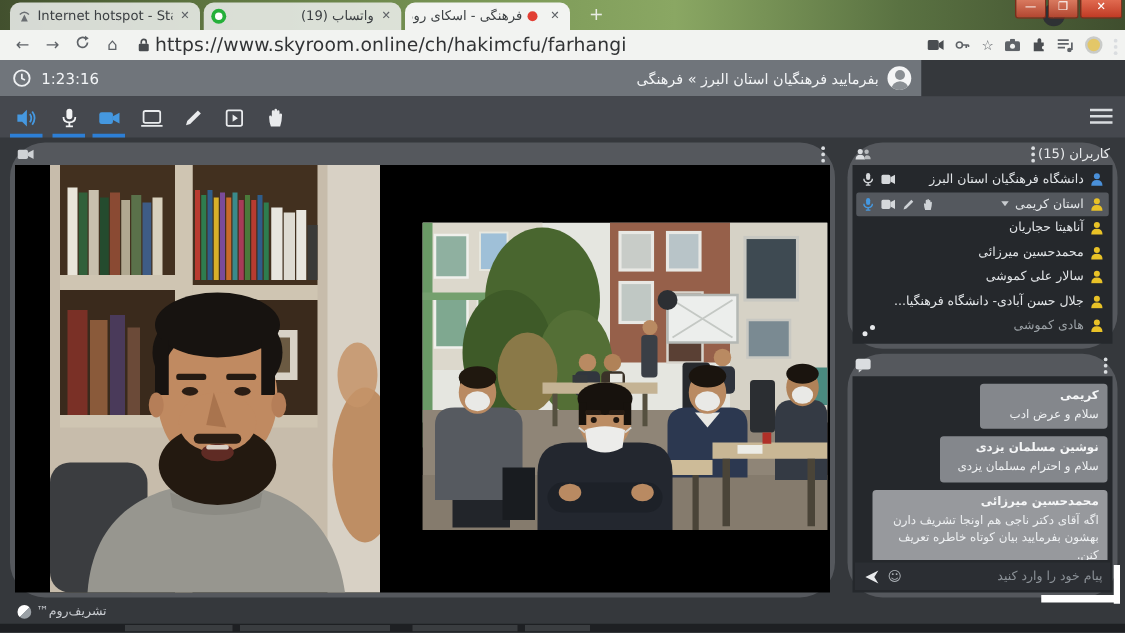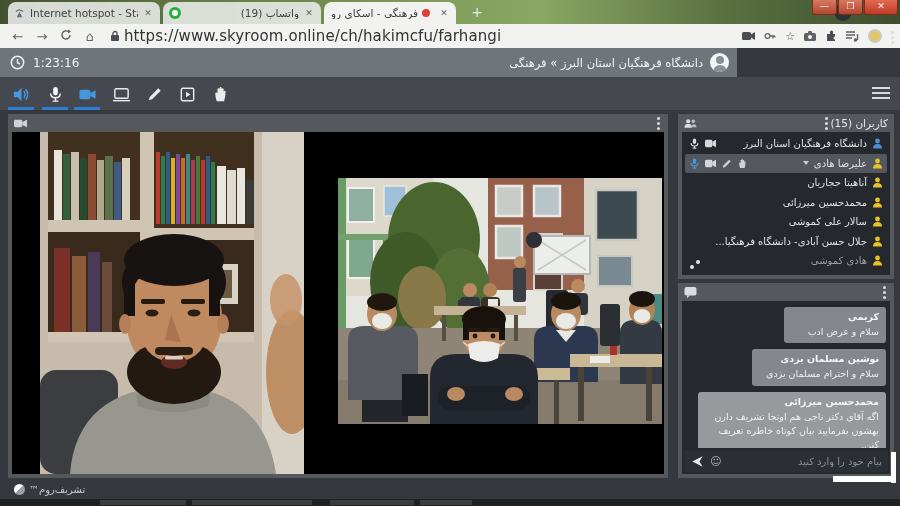--- a/index.html
+++ b/index.html
@@ -42,21 +42,21 @@
   .avatar-circ:after { content:""; position:absolute; left:2.5px; top:12px; width:14px; height:9px; border-radius:7px 7px 0 0; background:#8a8f94; }
 
   .toolbar { position:absolute; left:0; top:77px; width:900px; height:33px; background:#45484e; }
   .tbtn { position:absolute; top:5px; width:26px; height:25px; display:flex; align-items:center; justify-content:center; }
   .tbtn svg { width:19px; height:19px; }
   .underline { position:absolute; top:30px; height:3px; width:26px; background:#2d7fd6; }
   .hamburger { position:absolute; right:10px; top:10px; width:18px; }
   .hamburger i { display:block; height:2px; background:#d9dcdf; margin-bottom:3px; }
 
   
-  .panel { position:absolute; background:#55585d; }
+  .panel { position:absolute; background:#55585d;border-radius:28px; }
   .phead { position:relative; height:18px; }
   .phead svg { position:absolute; left:6px; top:3px; width:13px; height:13px; }
   .vdots { position:absolute; width:3px; height:3px; border-radius:50%; background:#dadde0; box-shadow:0 5px 0 #dadde0, 0 10px 0 #dadde0; top:3px; }
   .pbody { position:absolute; left:4px; right:4px; top:18px; bottom:4px; background:#25282c; overflow:hidden; }
 
   
   .video-panel { left:8px; top:114px; width:660px; height:364px; }
   .video-canvas { position:absolute; left:4px; right:4px; top:18px; bottom:4px; background:#000; }
   .vid { position:absolute; }
   .vid svg { width:100%; height:100%; display:block; }
@@ -193,21 +193,21 @@
     </div>
   </div>
 
   <div class="timerrow">
     <svg width="15" height="15" viewBox="0 0 15 15" style="margin-left:10px;">
       <circle cx="7.5" cy="7.5" r="6.2" stroke="#eef0f2" fill="none" stroke-width="1.5"></circle>
       <path d="M7.5 4 V7.8 L10 9" stroke="#eef0f2" fill="none" stroke-width="1.4"></path>
     </svg>
     <span class="timer-label">1:23:16</span>
     <div class="room-chip">
-      <span class="room-title" dir="rtl">دانشگاه فرهنگیان استان البرز » فرهنگی</span>
+      <span class="room-title" dir="rtl">بفرمایید فرهنگیان استان البرز » فرهنگی</span>
       <span class="avatar-circ"></span>
     </div>
   </div>
 
   <div class="toolbar">
     <div class="tbtn" style="left:8px;">
       <svg viewBox="0 0 20 20">
           <path d="M2 7 H6 L10 3 V17 L6 13 H2 Z" fill="#4598e0"></path>
           <path d="M12.5 6.5 Q15 10 12.5 13.5 M14.5 4.5 Q18.5 10 14.5 15.5" stroke="#4598e0" fill="none" stroke-width="1.5"></path>
         </svg>
@@ -457,21 +457,21 @@
               <path d="M1.8 5.5 Q1.8 8.8 5.5 8.8 Q9.2 8.8 9.2 5.5" stroke="#d5d8db" fill="none" stroke-width="1.2"></path>
               <path d="M5.5 8.8 V11 M3.5 11 H7.5" stroke="#d5d8db" stroke-width="1.2"></path>
             </svg>
         </div>
 
         <div class="urow hl">
           <svg class="rico" viewBox="0 0 11 11">
               <circle cx="5.5" cy="3" r="2.4" fill="#e9c227"></circle>
               <path d="M1 10.5 Q1 6 5.5 6 Q10 6 10 10.5 Z" fill="#e9c227"></path>
             </svg>
-          <span class="uname">علیرضا هادی</span>
+          <span class="uname">استان کریمی</span>
           <span class="caret"></span>
           <span class="spacer"></span>
           <svg class="rico" viewBox="0 0 12 12">
               <path d="M3.4 11 Q2.4 8.4 2.4 5.8 Q2.4 5 3.1 5 Q3.7 5 3.9 5.8 V2.8 Q3.9 2 4.6 2 Q5.3 2 5.3 2.8 V2.1 Q5.3 1.3 6 1.3 Q6.7 1.3 6.7 2.1 V2.8 Q6.7 2.1 7.3 2.1 Q8 2.1 8 3 V4.5 Q8 3.8 8.6 3.8 Q9.3 3.8 9.3 4.6 Q9.3 7.8 8.3 11 Z" fill="#cfd3d7"></path>
             </svg>
           <svg class="rico" viewBox="0 0 12 12">
               <path d="M2 10.5 L2.8 8 L8.8 2 L10.5 3.7 L4.5 9.7 Z" fill="#cfd3d7"></path>
             </svg>
           <svg class="rico" viewBox="0 0 12 10">
               <rect x="0" y="1" width="8" height="8" rx="1.5" fill="#d5d8db"></rect>

